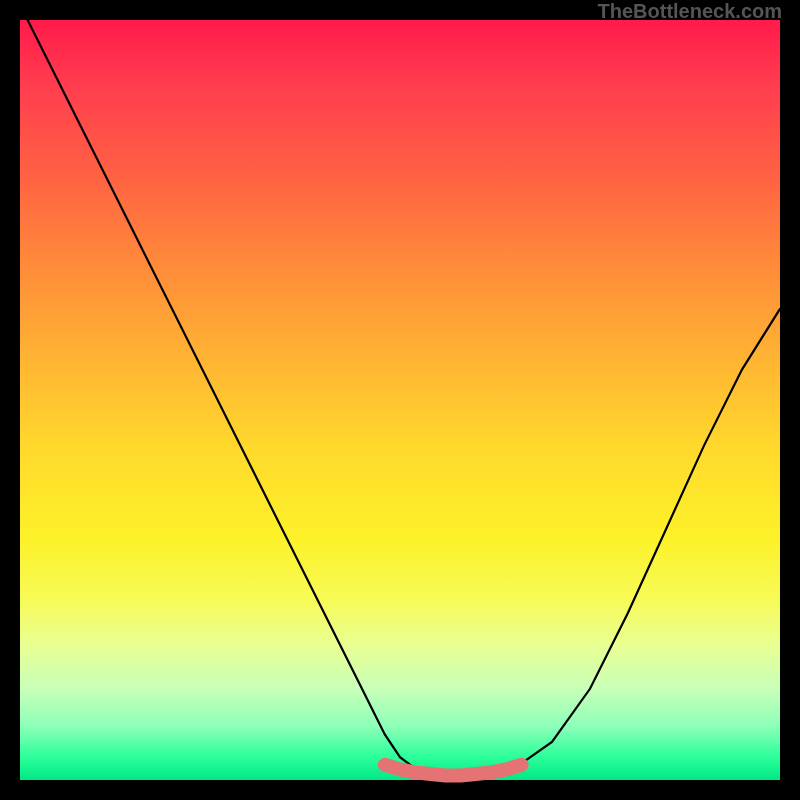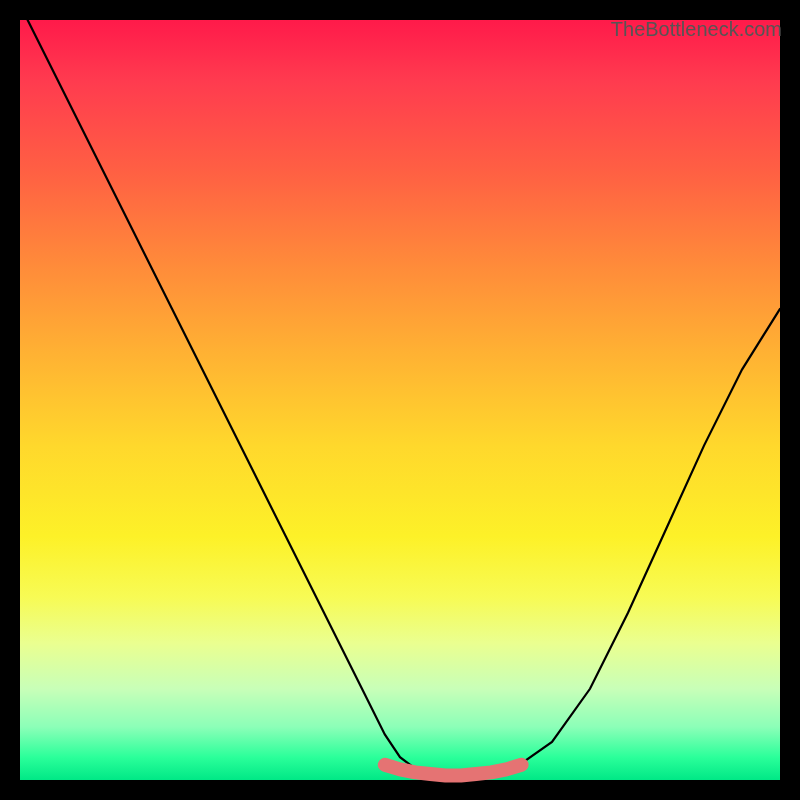--- a/index.html
+++ b/index.html
@@ -6,25 +6,25 @@
   body {
     width: 800px;
     height: 800px;
     background: #000;
     position: relative;
     overflow: hidden;
     font-family: Arial, sans-serif;
   }
   .watermark {
     position: absolute;
-    top: 18px;
+    top: 0;
     right: 18px;
     color: #555;
     font-size: 20px;
-    font-weight: 400;
+    font-weight: 700;
     z-index: 10;
   }
   .plot-area {
     position: absolute;
     left: 20px;
     top: 20px;
     width: 760px;
     height: 760px;
     background: linear-gradient(to bottom,
       #ff1a4a 0%,

